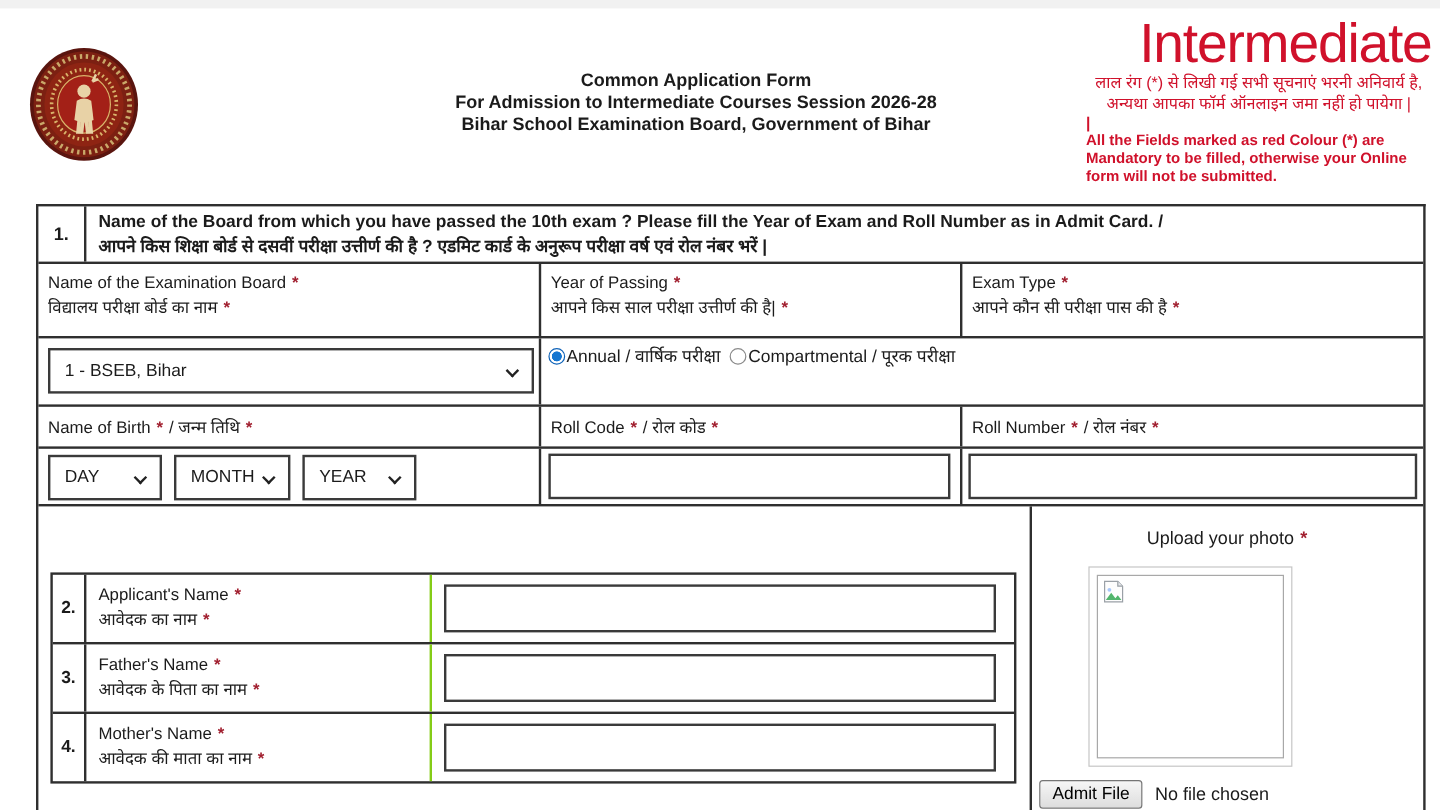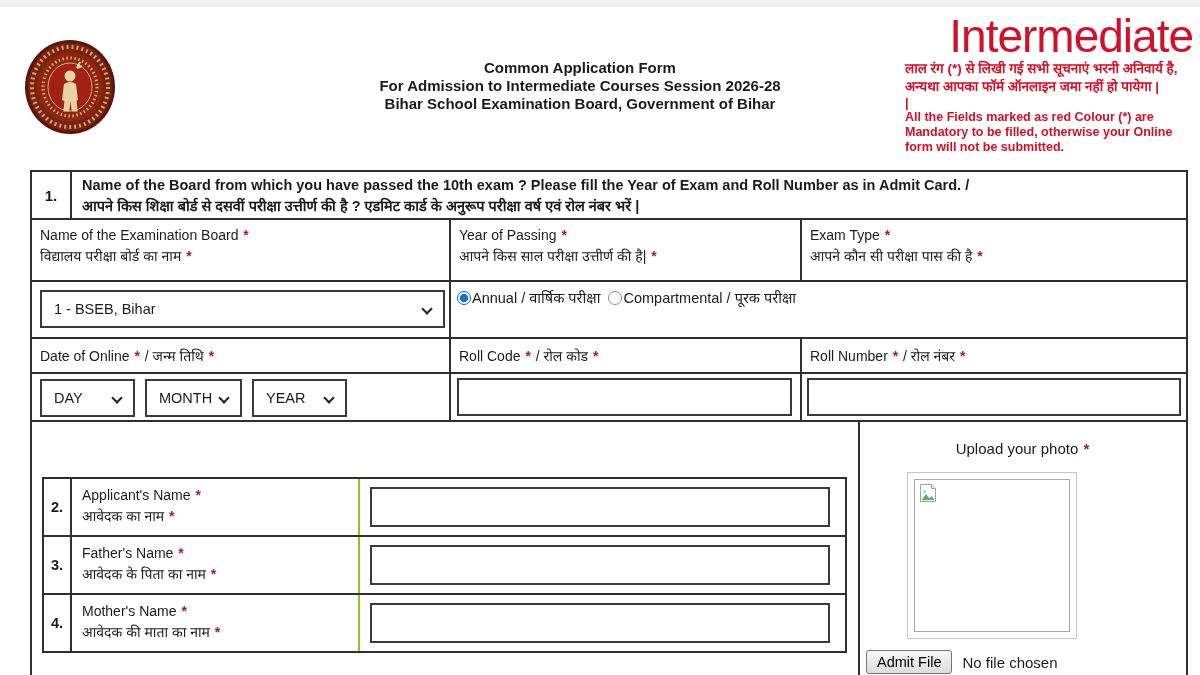--- a/index.html
+++ b/index.html
@@ -16,21 +16,21 @@
   
   .logo { position:absolute; left:24px; top:38px; width:92px; height:98px; }
   .hdr-center {
     position:absolute; left:290px; top:59px; width:580px;
     text-align:center; font-weight:bold; font-size:15px; line-height:18px;
   }
   .hdr-right { position:absolute; left:905px; top:14px; width:288px; color:#d0112b; }
   .hdr-right .big {
     font-size:46px; font-weight:normal; line-height:44px; letter-spacing:-1px; text-align:right;
   }
-  .hdr-right .note-hi { font-size:13.5px; font-weight:bold; line-height:18px; margin-top:2px; }
+  .hdr-right .note-hi { font-size:13.5px; font-weight:normal; line-height:18px; margin-top:2px;text-align:center; }
   .hdr-right .note-bar { font-size:13px; font-weight:bold; line-height:13px; }
   .hdr-right .note-en { font-size:12.5px; font-weight:bold; line-height:15px; margin-top:1px; }
 
   .req { color:#a11f2f; font-weight:bold; padding:0 1px; }
   .sep { white-space:pre; }
 
   
   .ftable {
     position:absolute; left:30px; top:170px; width:1158px; height:505px;
     border:2px solid #2f2f2f; border-bottom:none;
@@ -174,21 +174,21 @@
       </div>
     </div>
     <div class="cell c3 radio-wrap">
       <span class="radio sel"></span><span>Annual / वार्षिक परीक्षा</span>
       <span class="radio" style="margin-left:4px;"></span><span>Compartmental / पूरक परीक्षा</span>
     </div>
   </div>
 
   <div class="row lblrow2">
     <div class="cell c1 bR lbl">
-      <span>Date of Online</span> <span class="req">*</span><span class="sep"> / </span><span>जन्म तिथि</span> <span class="req">*</span>
+      <span>Name of Birth</span> <span class="req">*</span><span class="sep"> / </span><span>जन्म तिथि</span> <span class="req">*</span>
     </div>
     <div class="cell c2 bR lbl">
       <span>Roll Code</span> <span class="req">*</span><span class="sep"> / </span><span>रोल कोड</span> <span class="req">*</span>
     </div>
     <div class="cell c3 lbl">
       <span>Roll Number</span> <span class="req">*</span><span class="sep"> / </span><span>रोल नंबर</span> <span class="req">*</span>
     </div>
   </div>
 
   <div class="row ctrlrow2">

